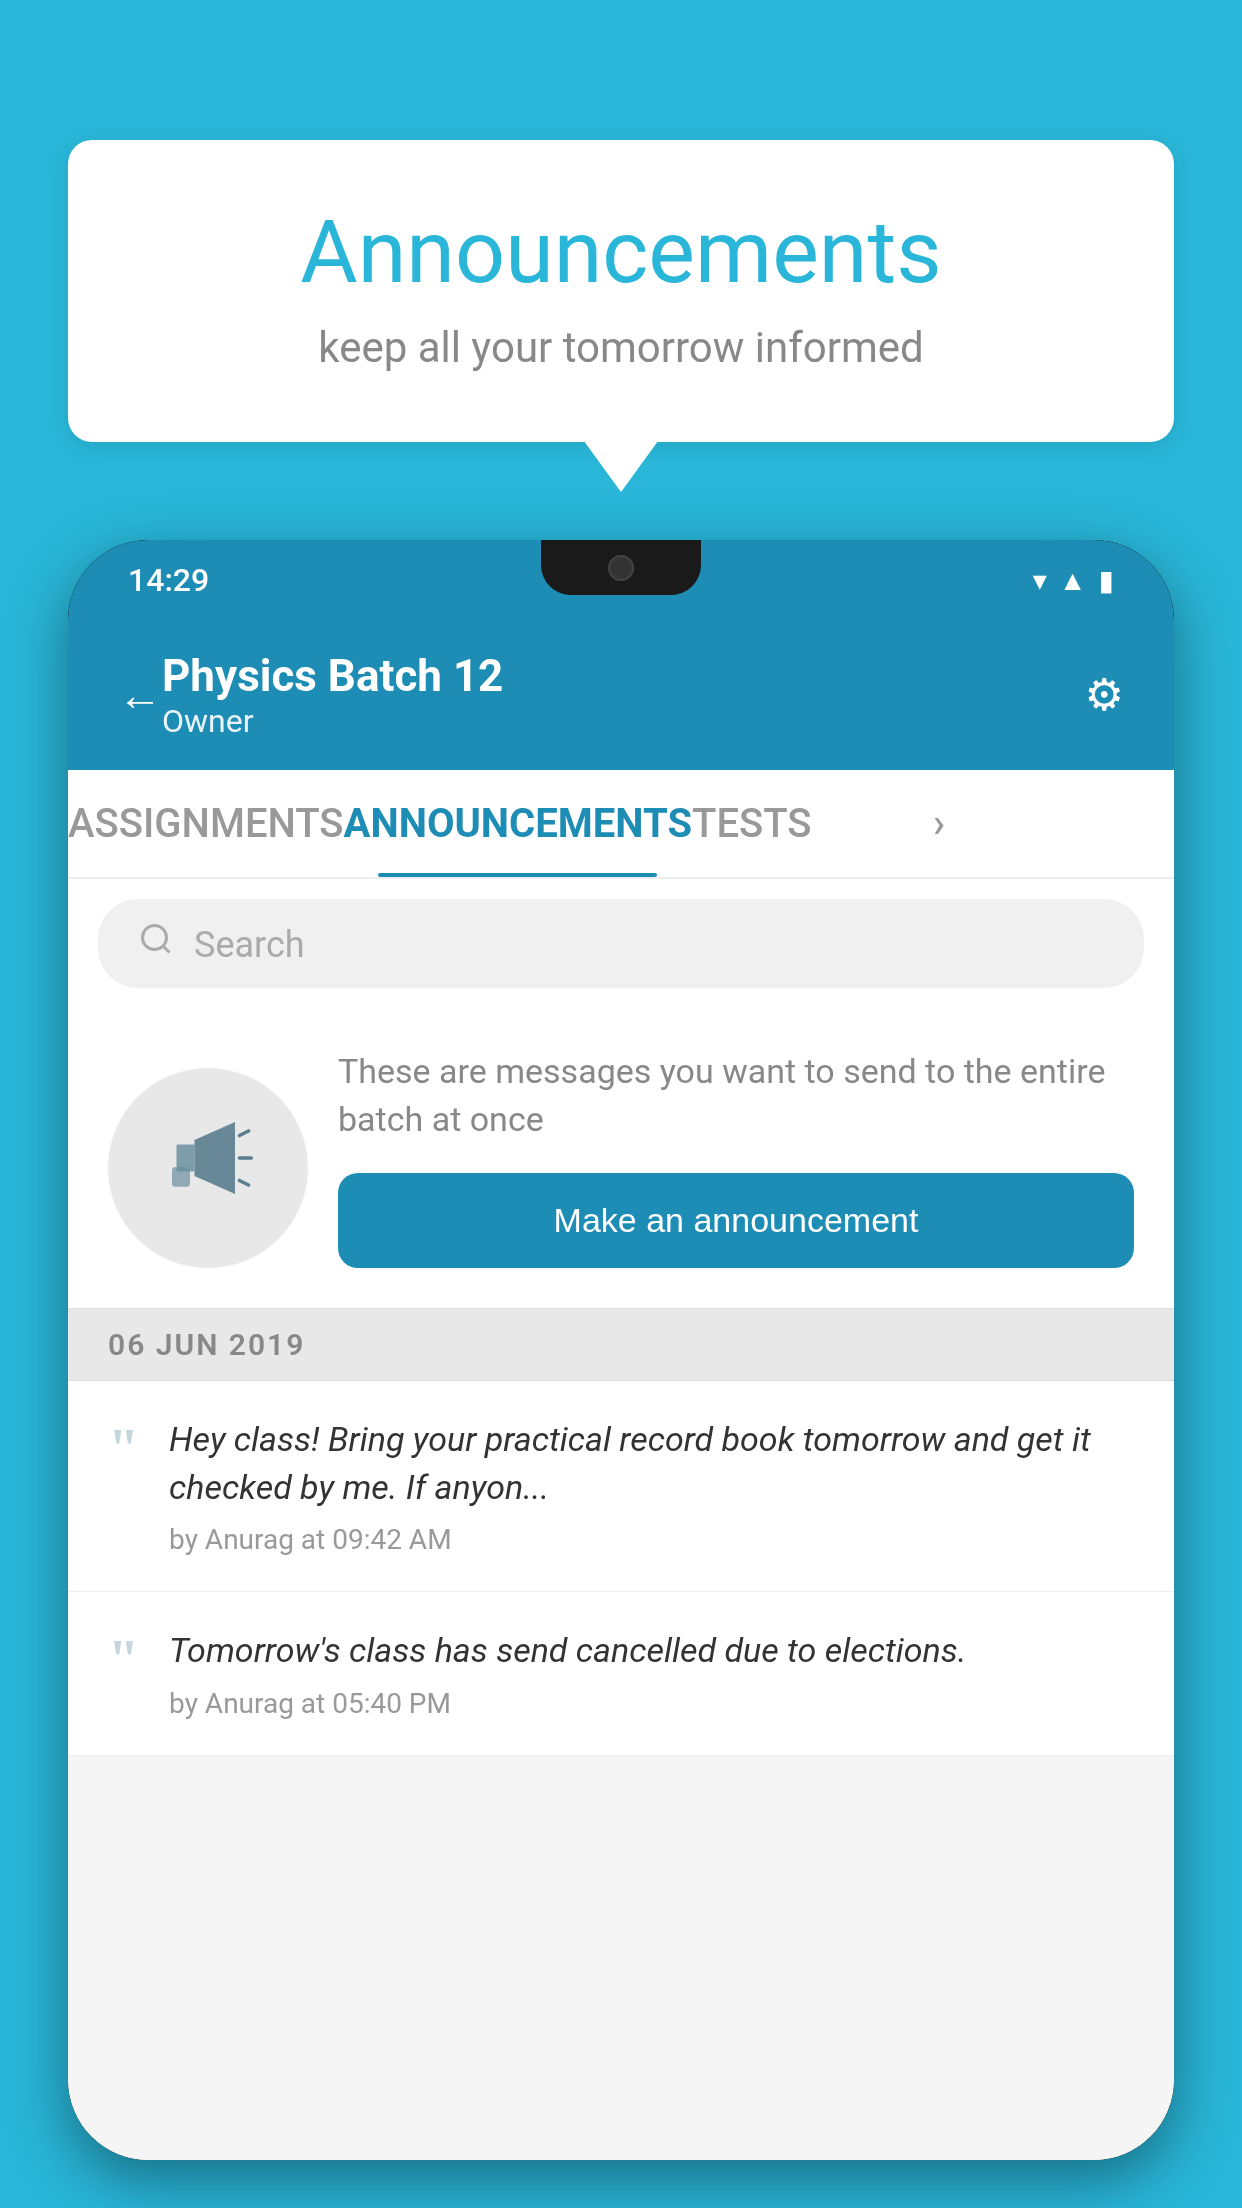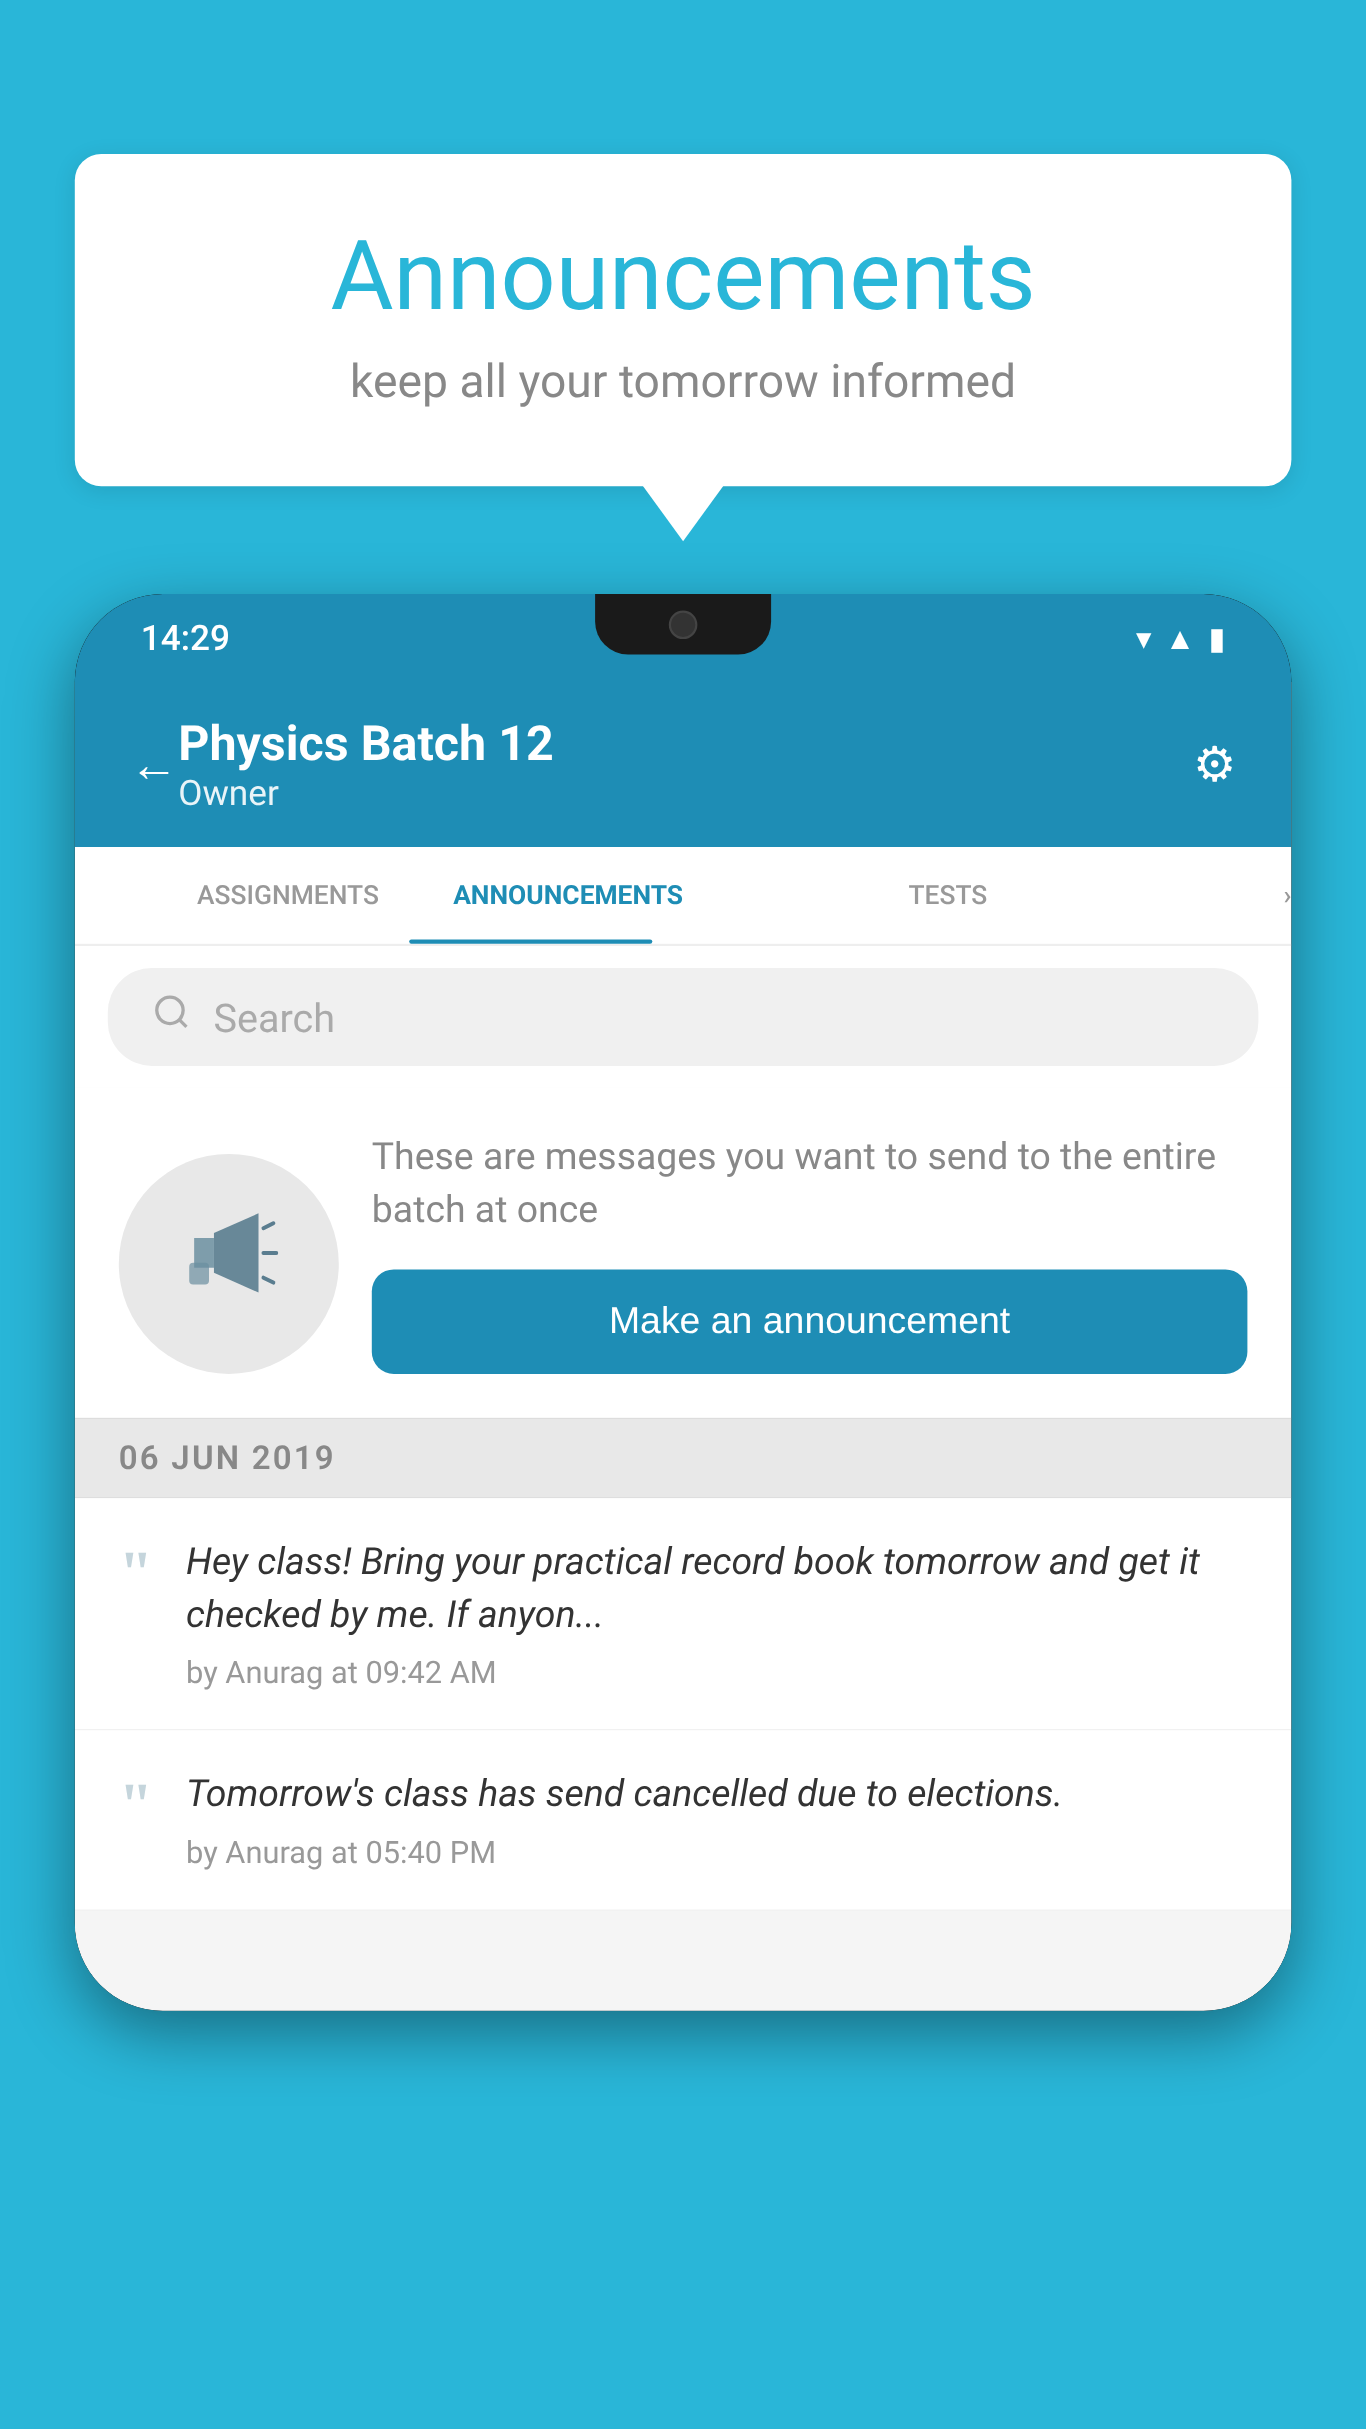--- a/index.html
+++ b/index.html
@@ -64,21 +64,21 @@
       left: 68px;
       right: 68px;
       bottom: 0;
     }
 
     .phone {
       background: #1a1a1a;
       border-radius: 80px;
       padding: 0;
       width: 100%;
-      height: 1288px;
+      height: 1620px;
       position: relative;
       box-shadow: 0 20px 60px rgba(0,0,0,0.4);
       overflow: hidden;
     }
 
     
     .phone-status-bar {
       background: #1e8db5;
       height: 80px;
       display: flex;
@@ -167,23 +167,23 @@
 
     
     .tabs-bar {
       background: white;
       display: flex;
       border-bottom: 2px solid #eee;
     }
 
     .tab-item {
       flex: 1;
-      text-align: right;
+      text-align: left;
       padding: 30px 0;
-      font-size: 24px;
+      font-size: 40px;
       font-weight: 500;
       color: #999;
       cursor: pointer;
       position: relative;
     }
 
     .tab-item.active {
       color: #1e8db5;
       font-weight: 700;
     }

